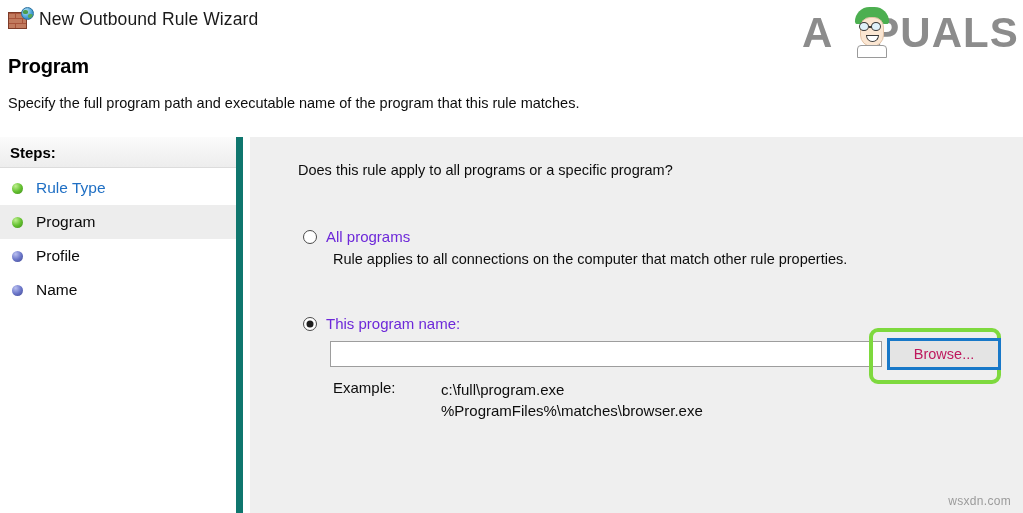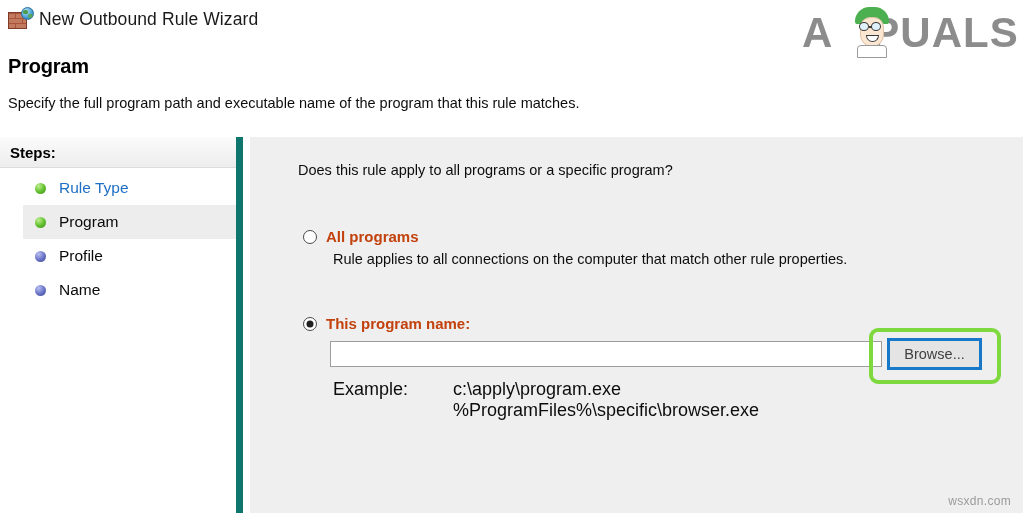--- a/index.html
+++ b/index.html
@@ -207,21 +207,20 @@
     padding-left: 10px;
     box-sizing: border-box;
   }
   .steps-header-label {
     font-size: 15px;
     font-weight: bold;
     color: #000;
   }
   .steps-list {
     padding-top: 3px;
-    margin-left: 23px;
   }
   .step-item {
     height: 34px;
     display: flex;
     align-items: center;
     padding-left: 12px;
     box-sizing: border-box;
   }
   .step-item.active {
     background: #ededed;
@@ -289,22 +288,22 @@
     content: "";
     position: absolute;
     left: 50%; top: 50%;
     transform: translate(-50%, -50%);
     width: 7px; height: 7px;
     border-radius: 50%;
     background: #1f1f1f;
   }
   .radio-option-title {
     font-size: 15px;
-    font-weight: bold;
-    color: #c2410c;
+    font-weight: normal;
+    color: #6d28d9;
     white-space: nowrap;
     line-height: 19px;
   }
   .radio-desc {
     position: absolute;
     left: 83px; top: 114px;
     font-size: 14.5px;
     color: #0d0d0d;
     white-space: nowrap;
   }
@@ -330,42 +329,41 @@
     width: 132px;
     height: 56px;
     border: 4px solid #7ed93e;
     border-radius: 9px;
     box-sizing: border-box;
     background: transparent;
   }
   .browse-button {
     position: absolute;
     left: 637px; top: 201px;
-    width: 95px;
+    width: 114px;
     height: 32px;
     border: 3px solid #1878c8;
     background: #e4e4e4;
     box-sizing: border-box;
     display: flex;
     align-items: center;
     justify-content: center;
     font-family: "Liberation Sans", sans-serif;
     font-size: 14.5px;
-    color: #404040;
+    color: #be185d;
     padding: 4px;
     cursor: pointer;
   }
 
   .example-block {
     position: absolute;
     left: 83px; top: 242px;
     display: flex;
-    font-size: 18px;
+    font-size: 15px;
     color: #0d0d0d;
-    gap: 12px;
   }
   .example-label { width: 108px; flex: 0 0 auto; white-space: nowrap; }
   .example-paths { display: flex; flex-direction: column; line-height: 21px; }
   .example-paths span { white-space: nowrap; }
 
   .watermark {
     position: absolute;
     right: 12px; bottom: 5px;
     font-size: 12px;
     color: #9b9b9b;
@@ -457,21 +455,21 @@
 
     <input class="path-input" type="text" value="" style="">
 
     <div class="browse-highlight"></div>
 
     <button class="browse-button">Browse...</button>
 
     <div class="example-block">
       <span class="example-label">Example:</span>
       <span class="example-paths">
-        <span>c:\apply\program.exe</span>
-        <span>%ProgramFiles%\specific\browser.exe</span>
+        <span>c:\full\program.exe</span>
+        <span>%ProgramFiles%\matches\browser.exe</span>
       </span>
     </div>
 
     <div class="watermark">wsxdn.com</div>
 
   </div>
 </div>
 
 </body></html>

